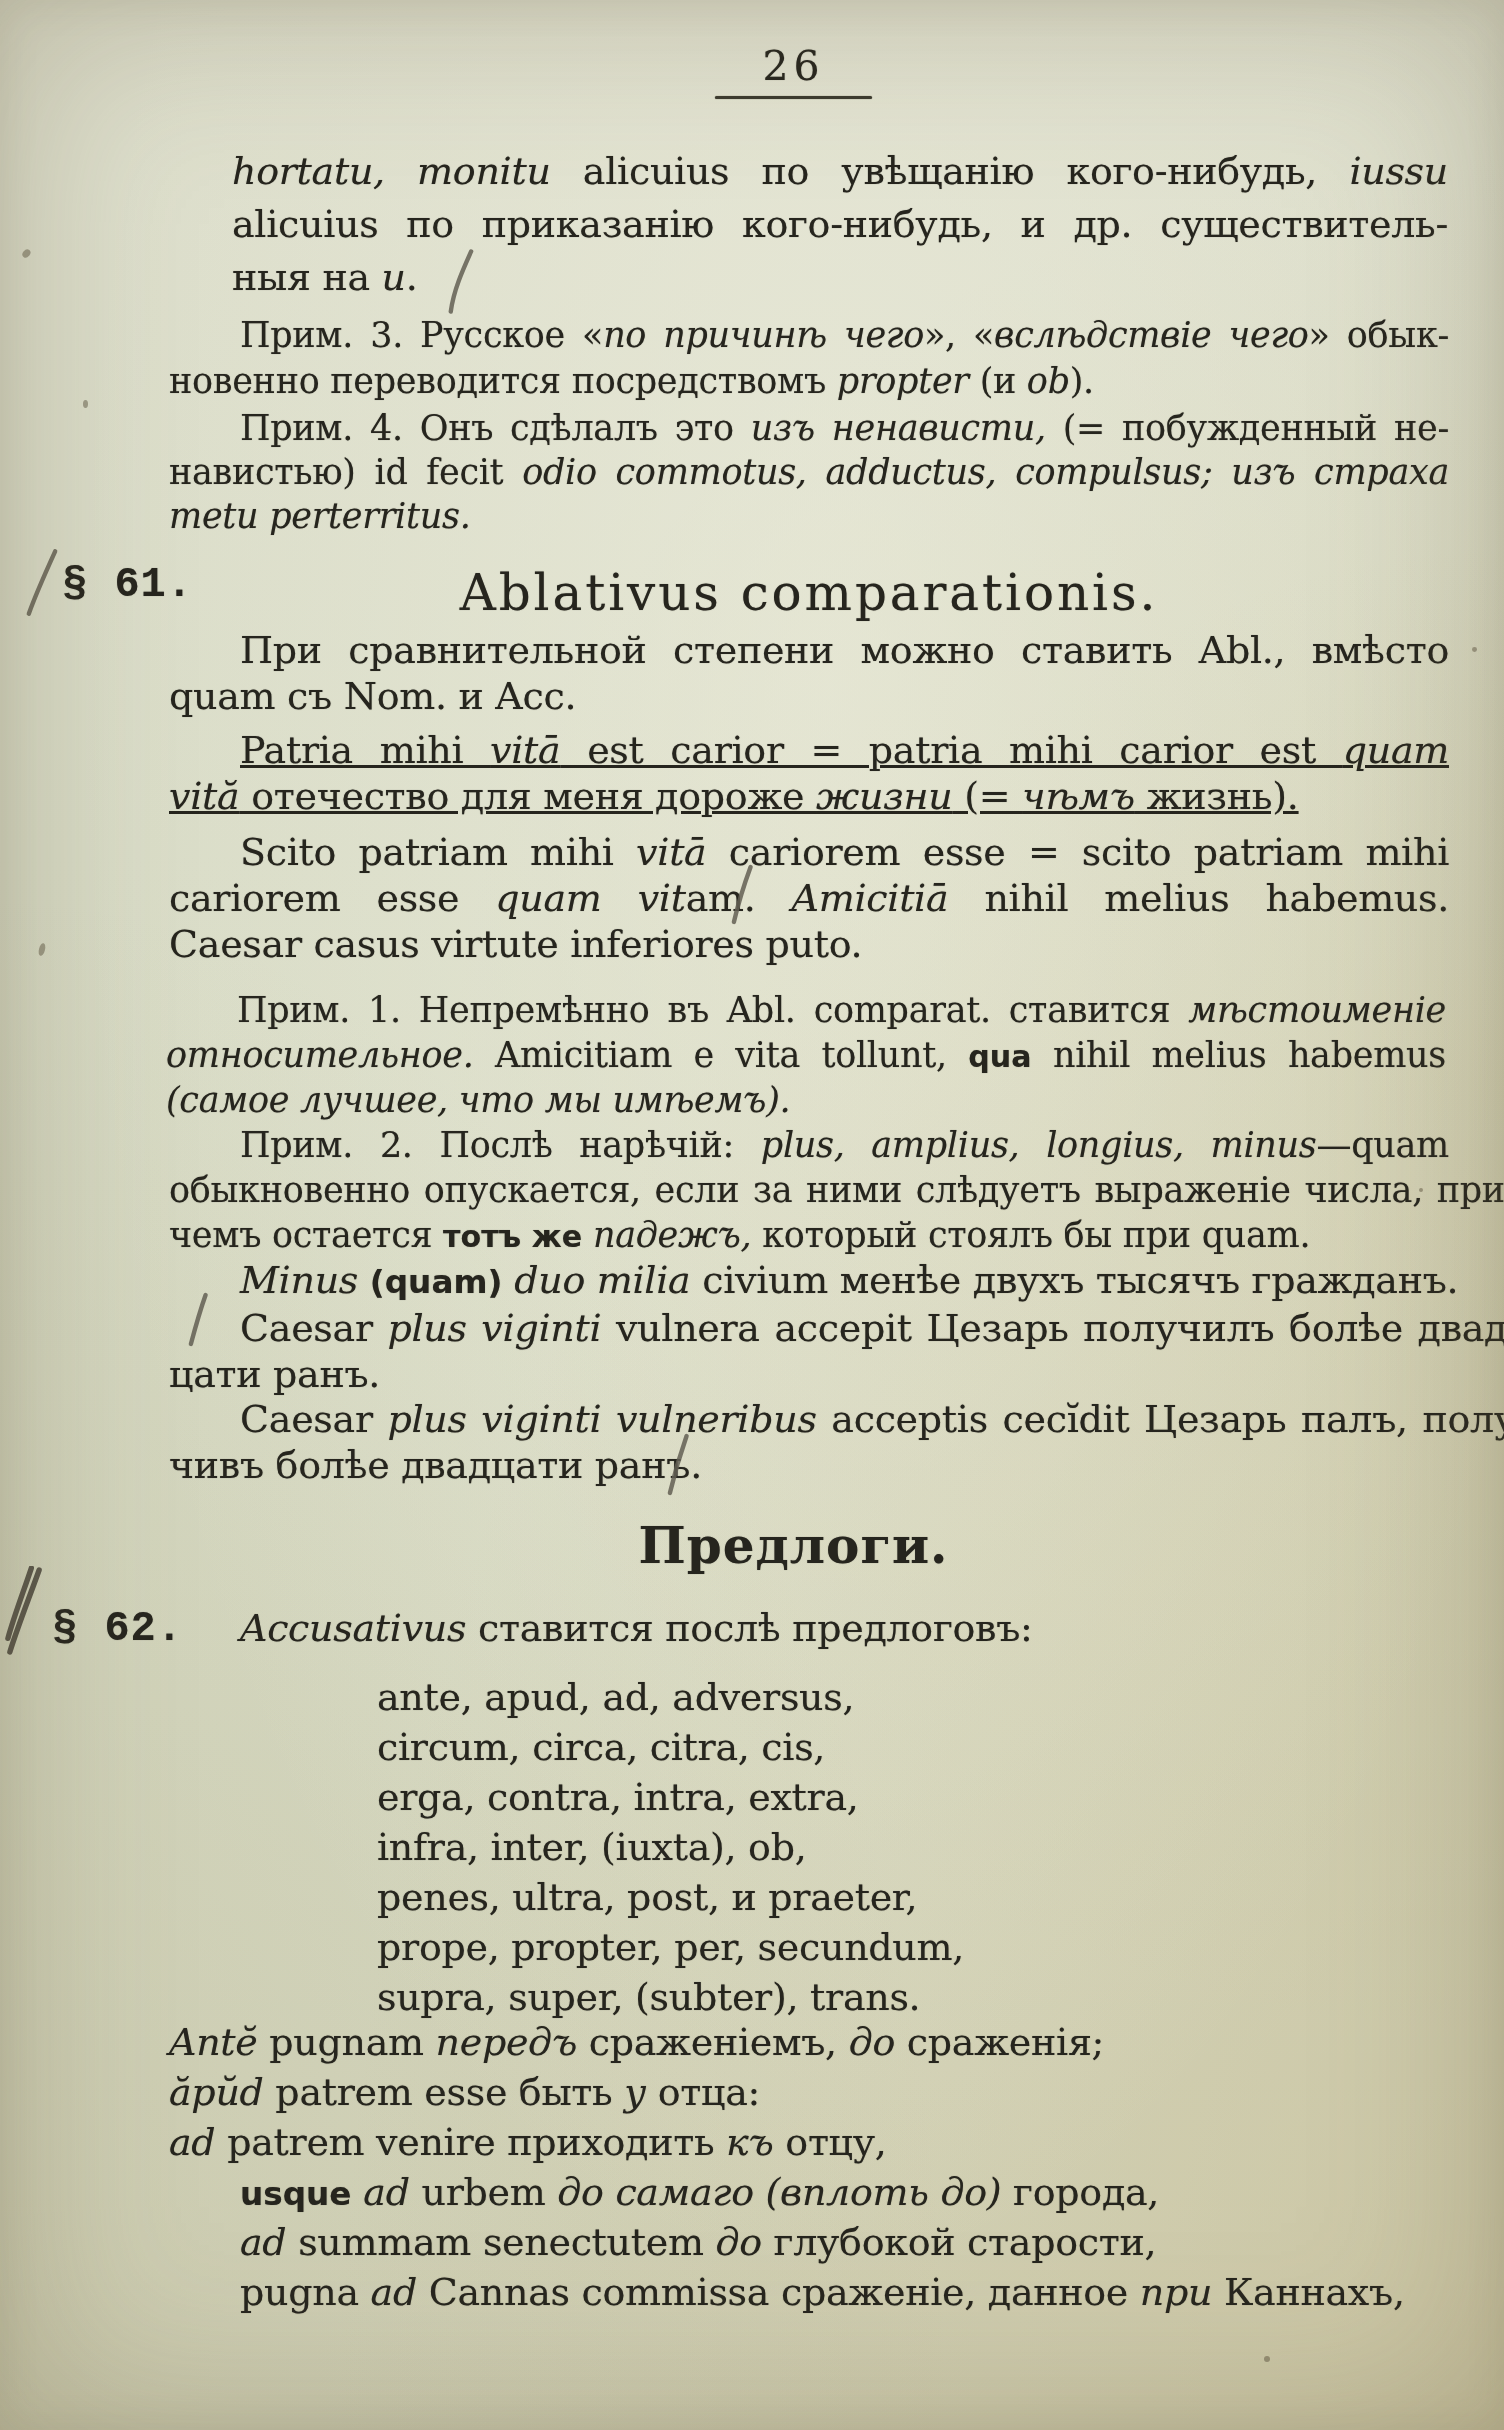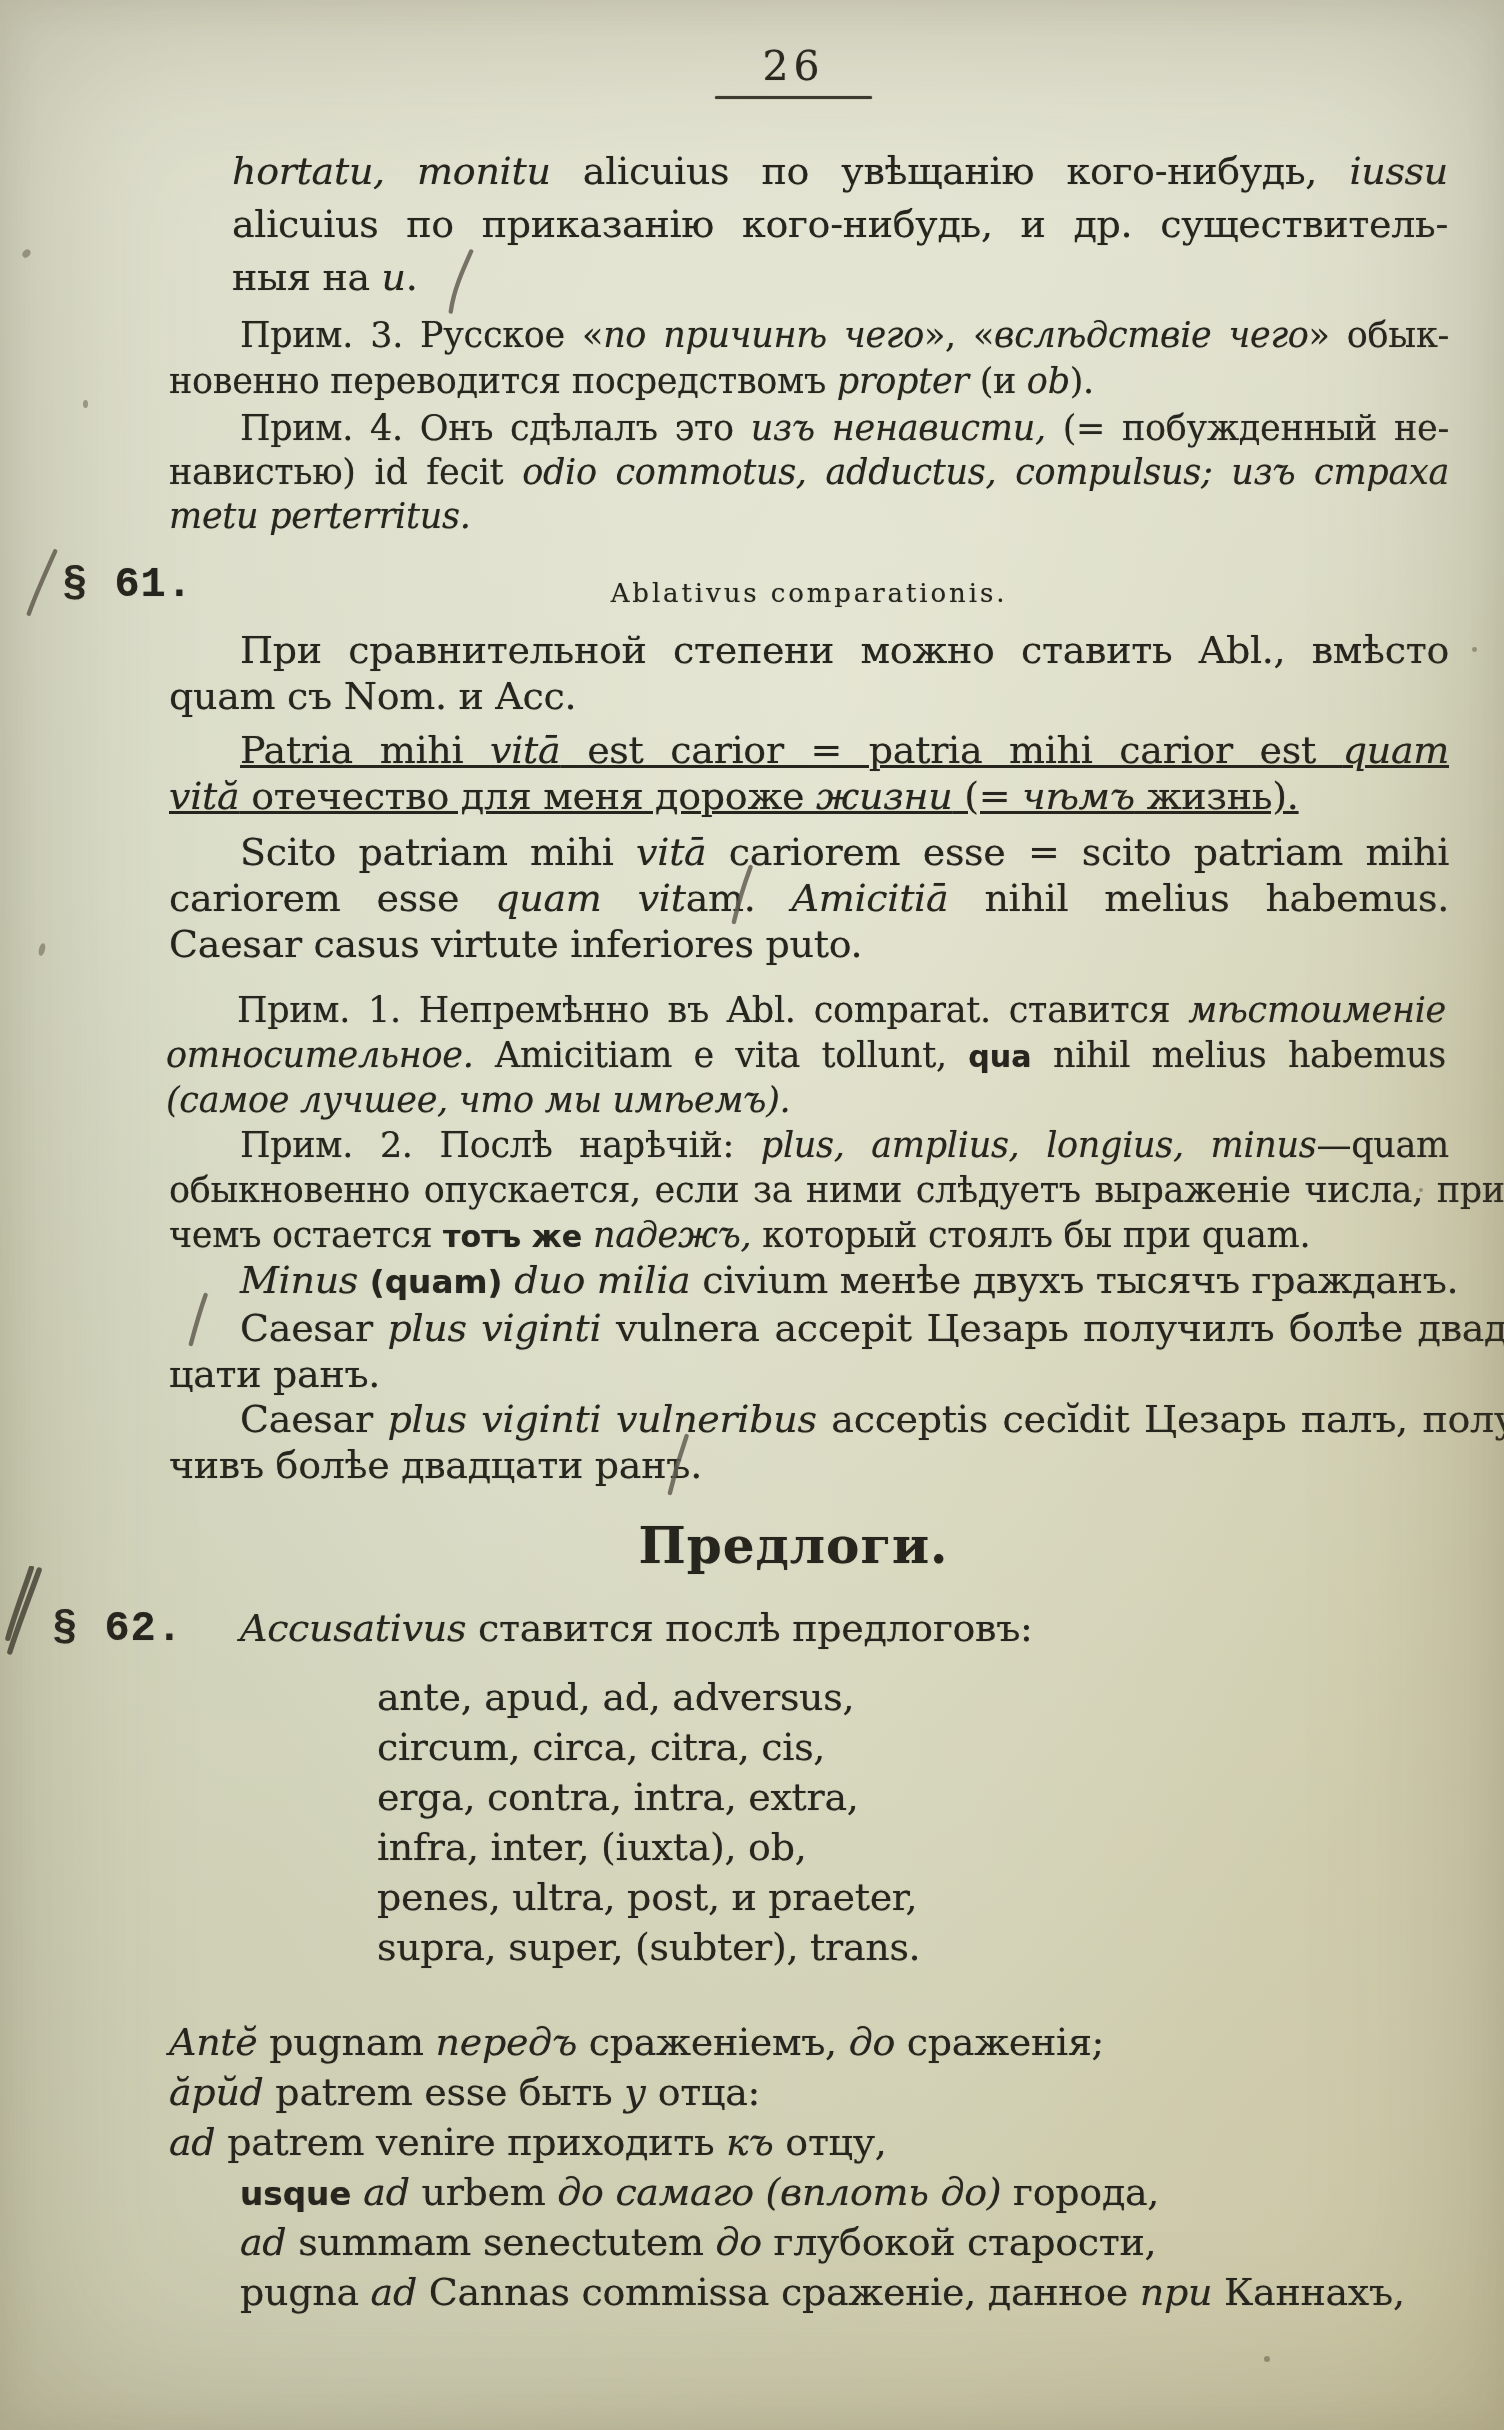--- a/index.html
+++ b/index.html
@@ -23,21 +23,21 @@
   .just{text-align:justify;text-align-last:justify;word-spacing:2.9px;}
   .ind{padding-left:71px;}
   .it{font-style:italic;}
   .bg{font-family:"DejaVu Sans",sans-serif;font-weight:700;font-size:0.86em;letter-spacing:0;}
   .pageno-wrap{position:absolute;left:83px;top:45px;width:1421px;text-align:center;}
   .pageno{font-size:41px;line-height:43px;letter-spacing:4.9px;}
   .pageno-rule{width:157px;height:2.9px;margin:7.8px auto 0;background:#3c3a30;border-radius:2px;box-shadow:0 0 1px rgba(60,58,48,.8);}
   .seclabel{position:absolute;font-weight:700;font-size:42px;line-height:49px;letter-spacing:1px;font-family:Liberation Mono, monospace;}
   #lab61{left:62px;top:561px;}
   #lab62{left:52px;top:1605px;}
-  #head61{position:absolute;left:169px;top:570px;width:1280px;text-align:center;font-size:26px;line-height:46px;letter-spacing:2.9px;}
+  #head61{position:absolute;left:169px;top:570px;width:1280px;text-align:center;font-size:50px;line-height:46px;letter-spacing:2.9px;}
   #head-predlogi{position:absolute;left:83px;top:1514px;width:1421px;text-align:center;font-weight:700;font-size:50px;line-height:63px;letter-spacing:1px;}
   #b-cont{left:232px;top:145px;width:1216px;}
   #b-note3{left:169px;top:312px;width:1280px;}
   #b-note4{left:169px;top:406px;width:1280px;}
   #b-comp{left:169px;top:627px;width:1280px;}
   #b-patria{left:169px;top:727px;width:1280px;text-decoration:underline;}
   #b-scito{left:169px;top:829px;width:1280px;}
   #b-note1{left:152px;top:988px;width:1280px;margin-left:14px;}
   #b-note2{left:169px;top:1123px;width:1280px;}
   #b-minus{left:169px;top:1257px;width:1280px;}
@@ -136,20 +136,21 @@
   <div id="b-s62intro" class="blk ink" style="--lh:49px">
       <div class="line ind"><span class="it">Accusativus</span><span class="rm"> ставится послѣ предлоговъ:</span></div>
     </div>
 
   <div id="b-preps" class="blk ink" style="--lh:50px">
       <div class="line"><span class="rm">ante, apud, ad, adversus,</span></div>
       <div class="line"><span class="rm">circum, circa, citra, cis,</span></div>
       <div class="line"><span class="rm">erga, contra, intra, extra,</span></div>
       <div class="line"><span class="rm">infra, inter, (iuxta), ob,</span></div>
       <div class="line"><span class="rm">penes, ultra, post, и praeter,</span></div>
+      <div class="line"><span class="rm">prope, propter, per, secundum,</span></div>
       <div class="line"><span class="rm">supra, super, (subter), trans.</span></div>
     </div>
 
   <div id="b-examples" class="blk ink" style="--lh:50px">
       <div class="line"><span class="it">Antĕ</span><span class="rm"> pugnam </span><span class="it">передъ</span><span class="rm"> сраженіемъ, </span><span class="it">до</span><span class="rm"> сраженія;</span></div>
       <div class="line"><span class="it">ăpŭd</span><span class="rm"> patrem esse быть </span><span class="it">у</span><span class="rm"> отца:</span></div>
       <div class="line"><span class="it">ad</span><span class="rm"> patrem venire приходить </span><span class="it">къ</span><span class="rm"> отцу,</span></div>
       <div class="line ind"><span class="bg">usque</span><span class="rm"> </span><span class="it">ad</span><span class="rm"> urbem </span><span class="it">до самаго (вплоть до)</span><span class="rm"> города,</span></div>
       <div class="line ind"><span class="it">ad</span><span class="rm"> summam senectutem </span><span class="it">до</span><span class="rm"> глубокой старости,</span></div>
       <div class="line ind"><span class="rm">pugna </span><span class="it">ad</span><span class="rm"> Cannas commissa сраженіе, данное </span><span class="it">при</span><span class="rm"> Каннахъ,</span></div>

